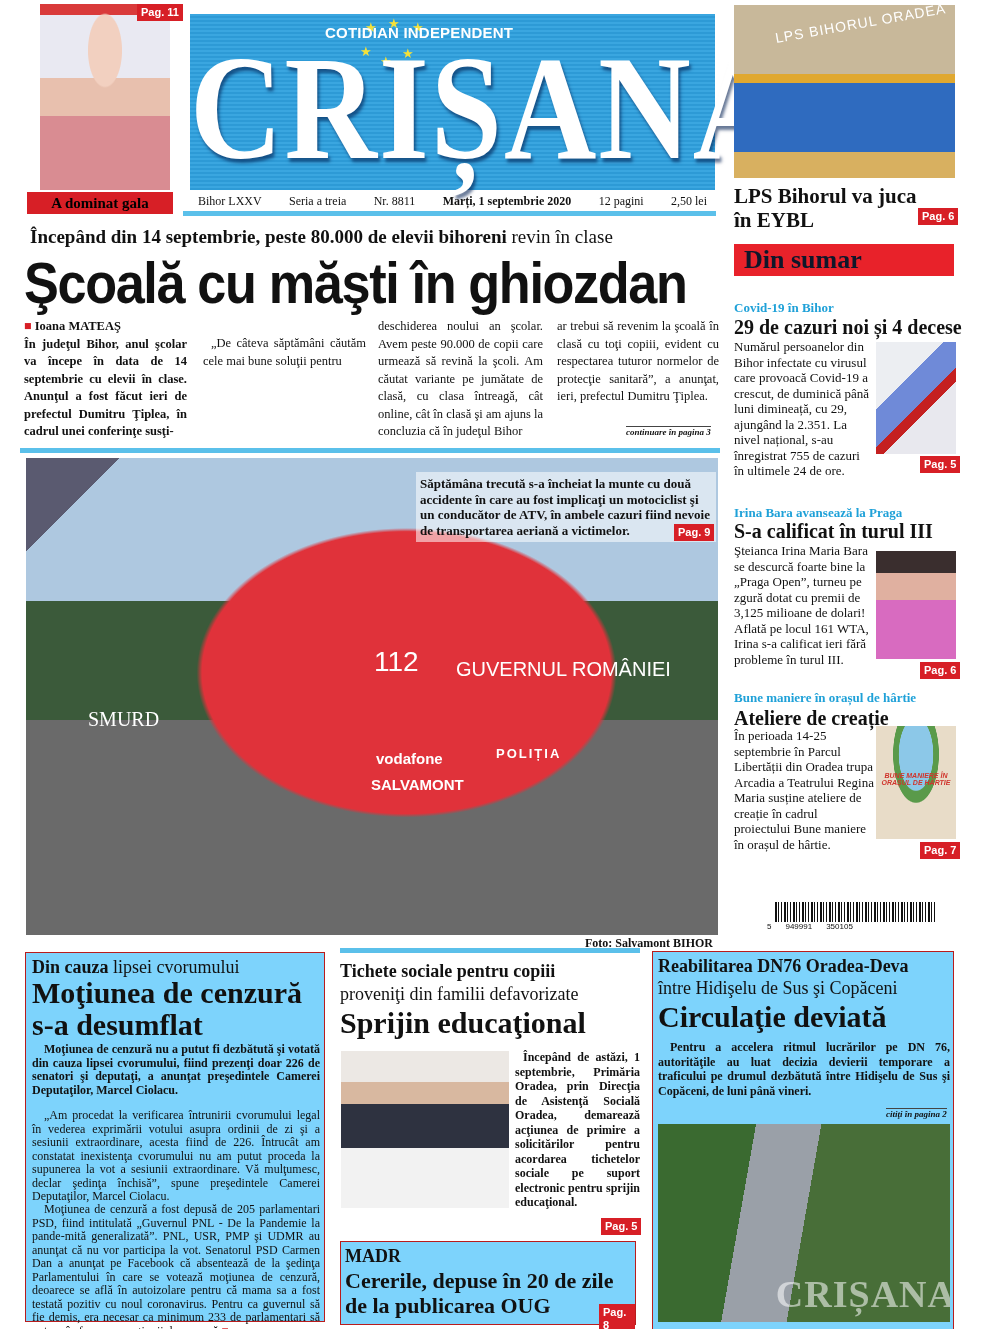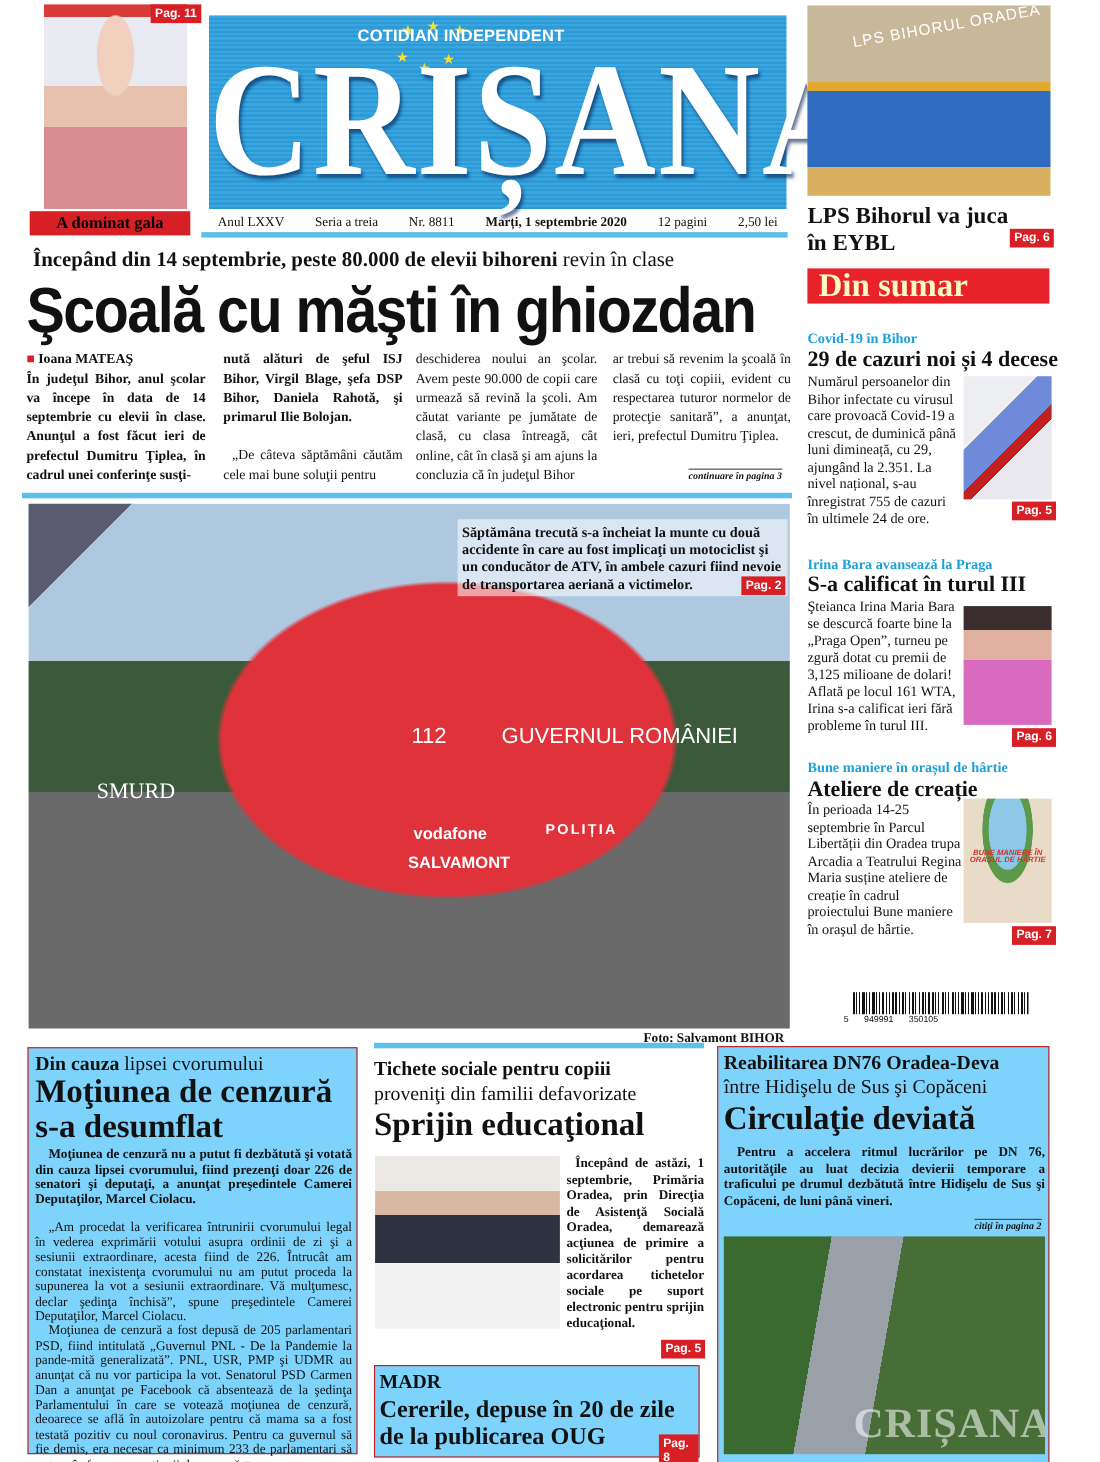--- a/index.html
+++ b/index.html
@@ -25,21 +25,21 @@
   #masthead-title { left: 0; top: 20px; width: 525px; text-align: center; color: #fff; font-size: 128px; font-weight: bold; letter-spacing: 2px; line-height: 150px; text-shadow: 2px 3px 3px rgba(0,30,80,0.6); transform: scaleY(1.15); }
   .star { position: absolute; color: #f5e13a; font-size: 13px; }
   #meta-bar { left: 190px; top: 192px; width: 525px; height: 18px; font-size: 12px; display: flex; justify-content: space-between; padding: 0 8px; line-height: 18px; }
 
   
   #lps-photo { left: 734px; top: 5px; width: 221px; height: 173px;
     background: linear-gradient(180deg, #c8b89a 0 40%, #e0a830 40% 45%, #2f6bbf 45% 85%, #d8b060 85% 100%); }
   #lps-photo-label { left: 40px; top: 10px; color: #fff; font-family: "Liberation Sans", sans-serif; font-size: 14px; transform: rotate(-10deg); letter-spacing: 1px; }
   #lps-headline { left: 734px; top: 184px; width: 190px; font-weight: bold; font-size: 21px; line-height: 24px; }
 
-  #din-sumar { left: 734px; top: 244px; width: 220px; height: 32px; background: #e8222a; color: #fef9c3; font-weight: bold; font-size: 30px; line-height: 32px; padding-left: 10px; }
+  #din-sumar { left: 734px; top: 244px; width: 220px; height: 32px; background: #e8222a; color: #0f172a; font-weight: bold; font-size: 26px; line-height: 32px; padding-left: 10px; }
 
   .kicker { position: absolute; color: #1fa1d8; font-weight: bold; font-size: 13px; }
   .side-title { position: absolute; font-weight: bold; font-size: 20px; line-height: 22px; }
   .side-text { position: absolute; font-size: 13px; line-height: 15.5px; }
 
   
   #main-kicker { left: 30px; top: 226px; font-size: 19px; }
   #main-title { left: 24px; top: 250px; font-family: "Liberation Sans", sans-serif; font-weight: bold; font-size: 58px; line-height: 66px; letter-spacing: -1.5px; transform: scaleX(0.9); transform-origin: left; }
   .col { position: absolute; font-size: 12.5px; line-height: 17.5px; }
 
@@ -68,21 +68,21 @@
   <span class="star" style="left:175px;top:6px;">★</span>
   <span class="star" style="left:198px;top:2px;">★</span>
   <span class="star" style="left:222px;top:6px;">★</span>
   <span class="star" style="left:170px;top:30px;">★</span>
   <span class="star" style="left:190px;top:40px;">★</span>
   <span class="star" style="left:212px;top:32px;">★</span>
   <div class="abs" id="masthead-tagline">COTIDIAN INDEPENDENT</div>
   <div class="abs" id="masthead-title">CRIȘANA</div>
 </div>
 <div class="abs" id="meta-bar">
-  <span>Anul LXXV</span>
+  <span>Bihor LXXV</span>
   <span>Seria a treia</span>
   <span>Nr. 8811</span>
   <span class="bold">Marți, 1 septembrie 2020</span>
   <span>12 pagini</span>
   <span>2,50 lei</span>
 </div>
 <div class="blue-rule" style="left:183px;top:211px;width:533px;"></div>
 
 <div class="img-block" id="lps-photo">
   <div class="abs" id="lps-photo-label">LPS BIHORUL ORADEA</div>
@@ -124,32 +124,31 @@
 <div class="abs" id="main-kicker">
   <span class="bold">Începând din 14 septembrie, peste 80.000 de elevii bihoreni</span><span> revin în clase</span>
 </div>
 <div class="abs" id="main-title">Şcoală cu măşti în ghiozdan</div>
 
 <div class="col justify bold" style="left:24px;top:318px;width:163px;">
   <div><span style="color:#d71f26;">■ </span><span>Ioana MATEAŞ</span></div>
   <div>În judeţul Bihor, anul şcolar va începe în data de 14 septembrie cu elevii în clase. Anunţul a fost făcut ieri de prefectul Dumitru Ţiplea, în cadrul unei conferinţe susţi-</div>
 </div>
 <div class="col justify" style="left:203px;top:318px;width:163px;">
-  <div class="bold">nută alături de şeful ISJ Bihor, Virgil Blage, şefa DSP Bihor, Daniela Rahotă, şi primarul Ilie Bolojan.</div>
   <div style="margin-top:17px;text-indent:8px;">„De câteva săptămâni căutăm cele mai bune soluţii pentru</div>
 </div>
 <div class="col justify" style="left:378px;top:318px;width:165px;">deschiderea noului an şcolar. Avem peste 90.000 de copii care urmează să revină la şcoli. Am căutat variante pe jumătate de clasă, cu clasa întreagă, cât online, cât în clasă şi am ajuns la concluzia că în judeţul Bihor</div>
 <div class="col justify" style="left:557px;top:318px;width:162px;">ar trebui să revenim la şcoală în clasă cu toţi copiii, evident cu respectarea tuturor normelor de protecţie sanitară”, a anunţat, ieri, prefectul Dumitru Ţiplea.</div>
 <div class="abs" style="left:626px;top:426px;font-size:9px;font-style:italic;font-weight:bold;border-top:1px solid #444;">continuare în pagina 3</div>
 <div class="blue-rule" style="left:20px;top:448px;width:700px;"></div>
 
 <div class="img-block" id="heli-photo">
   <div class="abs" id="heli-caption">Săptămâna trecută s-a încheiat la munte cu două accidente în care au fost implicaţi un motociclist şi un conducător de ATV, în ambele cazuri fiind nevoie de transportarea aeriană a victimelor.</div>
-  <div class="pag" style="left:648px;top:66px;">Pag. 2</div>
-  <div class="heli-text" style="left:348px;top:188px;font-size:20px;margin-top:12px;">112</div>
+  <div class="pag" style="left:648px;top:66px;">Pag. 9</div>
+  <div class="heli-text" style="left:348px;top:188px;font-size:28px;">112</div>
   <div class="heli-text" style="left:430px;top:200px;font-size:20px;">GUVERNUL ROMÂNIEI</div>
   <div class="heli-text" style="left:62px;top:250px;font-size:20px;font-family:'Liberation Serif',serif;">SMURD</div>
   <div class="heli-text" style="left:350px;top:292px;font-size:15px;font-weight:bold;">vodafone</div>
   <div class="heli-text" style="left:345px;top:318px;font-size:15px;font-weight:bold;">SALVAMONT</div>
   <div class="heli-text" style="left:470px;top:288px;font-size:13px;font-weight:bold;letter-spacing:2px;">POLIȚIA</div>
 </div>
 <div class="abs" id="photo-credit">Foto: Salvamont BIHOR</div>
 
 <div class="box" style="left:25px;top:952px;width:300px;height:370px;">
   <div class="abs" style="left:6px;top:4px;font-size:18px;">

